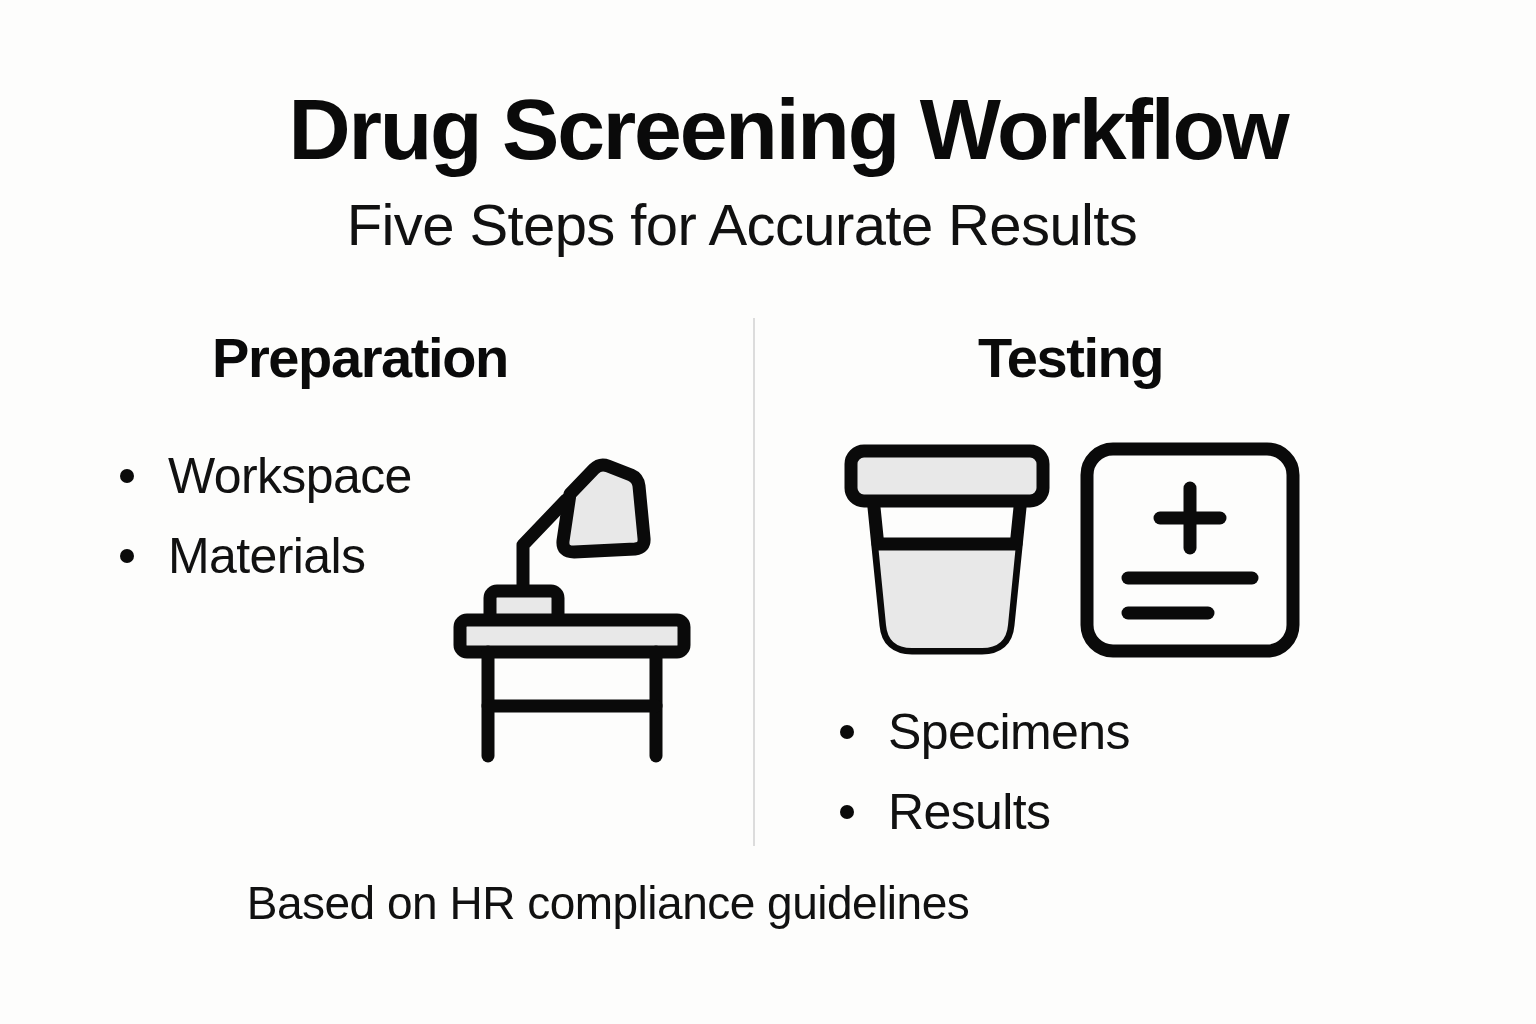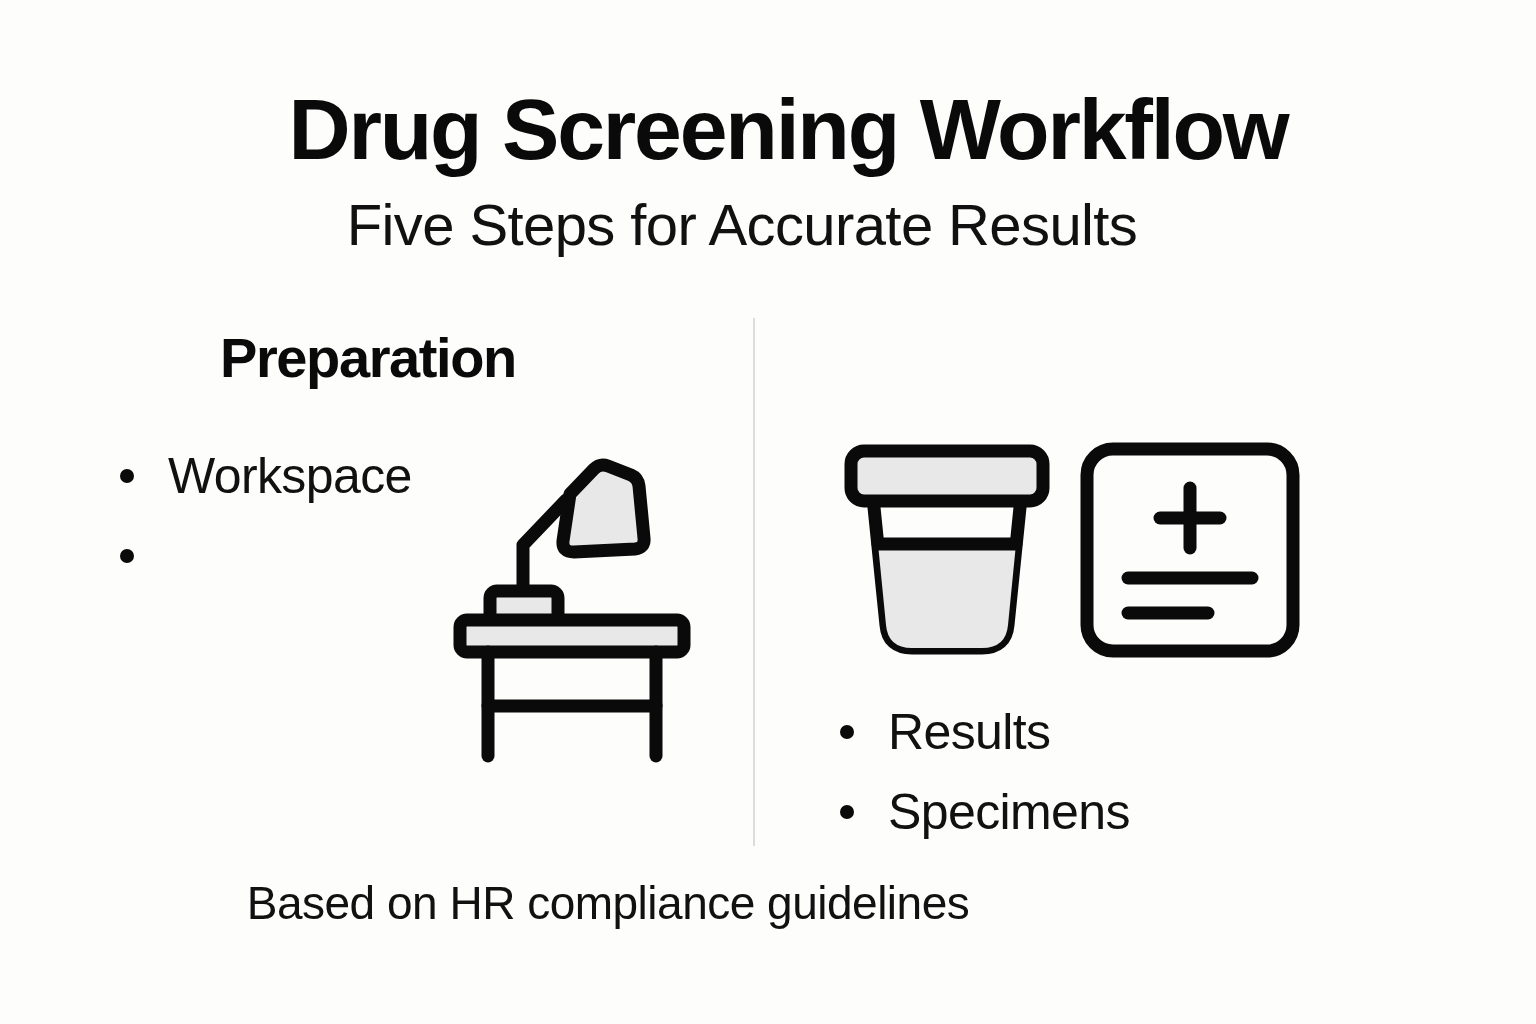--- a/index.html
+++ b/index.html
@@ -59,21 +59,20 @@
 
   
   .col-heading {
     position: absolute;
     font-size: 56px;
     font-weight: 700;
     letter-spacing: -1.4px;
     line-height: 1;
     color: #0A0A0A;
     white-space: nowrap;
-    margin-left: 8px;
   }
   #heading-left  { left: 212px; top: 330px; }
   #heading-right { left: 978px; top: 330px; }
 
   
   .bullet-list {
     position: absolute;
   }
   #list-left  { left: 120px; top: 436px; }
   #list-right { left: 840px; top: 692px; }
@@ -125,39 +124,41 @@
 
 <div id="slide">
 
   <div id="title">Drug Screening Workflow</div>
   <div id="subtitle">Five Steps for Accurate Results</div>
 
   <div id="divider"></div>
 
   <div class="col-heading" id="heading-left">Preparation</div>
 
+  <div class="col-heading" id="heading-right">Testing</div>
 
   <div class="bullet-list" id="list-left">
     <div class="bullet-row">
       <span class="bullet-dot"></span>
       <span class="bullet-text">Workspace</span>
     </div>
     <div class="bullet-row">
       <span class="bullet-dot"></span>
+      <span class="bullet-text">Materials</span>
     </div>
   </div>
 
   <div class="bullet-list" id="list-right">
     <div class="bullet-row">
       <span class="bullet-dot"></span>
+      <span class="bullet-text">Specimens</span>
+    </div>
+    <div class="bullet-row">
+      <span class="bullet-dot"></span>
       <span class="bullet-text">Results</span>
-    </div>
-    <div class="bullet-row">
-      <span class="bullet-dot"></span>
-      <span class="bullet-text">Specimens</span>
     </div>
   </div>
 
   <div class="icon-wrap" id="icon-desk-lamp">
     <svg width="248" height="330" viewBox="0 0 248 330" fill="none">
 
       <path d="M122 56 L146 31 Q152 25 160 28 L183 37 Q190 40 191 48 L196 100 Q197 110 187 111 L126 114 Q114 114 115 103 Z" fill="#E8E8E8" stroke="#0A0A0A" stroke-width="13" stroke-linejoin="round"></path>
 
       <path d="M118 62 L75 107 L75 158" stroke="#0A0A0A" stroke-width="13" stroke-linecap="round" stroke-linejoin="round"></path>
 

